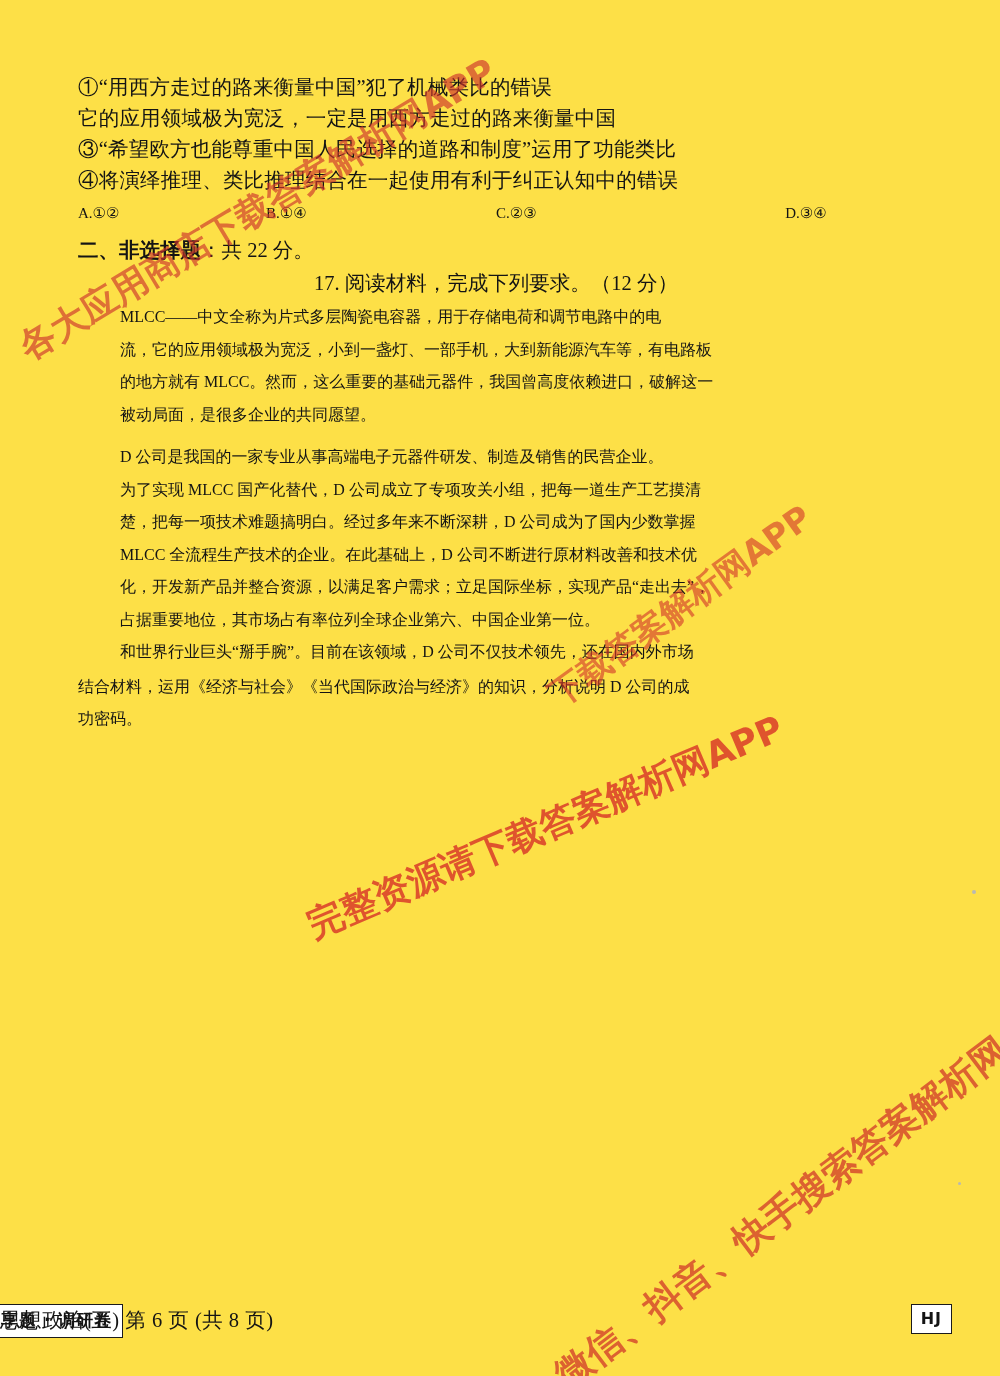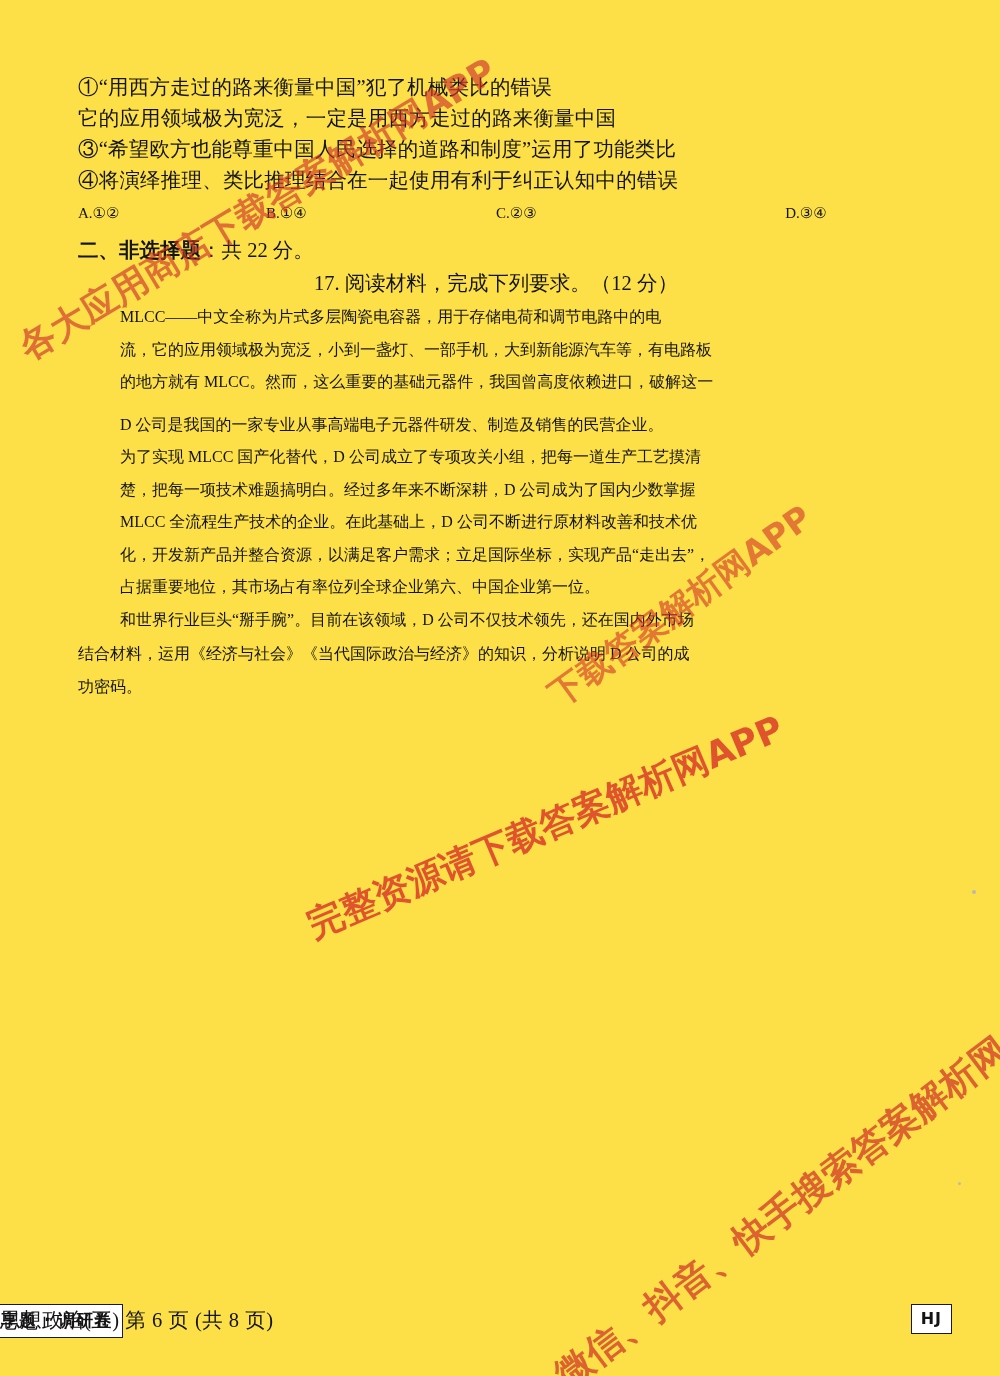--- a/index.html
+++ b/index.html
@@ -190,20 +190,21 @@
     <div class="section-head">
       <span>二、非选择题</span><span class="normal">：共 22 分。</span>
     </div>
 
     <div class="q-head">17. 阅读材料，完成下列要求。（12 分）</div>
 
     <div class="para indent">
       <p>MLCC——中文全称为片式多层陶瓷电容器，用于存储电荷和调节电路中的电</p>
       <p>流，它的应用领域极为宽泛，小到一盏灯、一部手机，大到新能源汽车等，有电路板</p>
       <p>的地方就有 MLCC。然而，这么重要的基础元器件，我国曾高度依赖进口，破解这一</p>
+      <p>被动局面，是很多企业的共同愿望。</p>
     </div>
 
     <div class="para indent" style="margin-top:10px;">
       <p>D 公司是我国的一家专业从事高端电子元器件研发、制造及销售的民营企业。</p>
       <p>为了实现 MLCC 国产化替代，D 公司成立了专项攻关小组，把每一道生产工艺摸清</p>
       <p>楚，把每一项技术难题搞明白。经过多年来不断深耕，D 公司成为了国内少数掌握</p>
       <p>MLCC 全流程生产技术的企业。在此基础上，D 公司不断进行原材料改善和技术优</p>
       <p>化，开发新产品并整合资源，以满足客户需求；立足国际坐标，实现产品“走出去”，</p>
       <p>占据重要地位，其市场占有率位列全球企业第六、中国企业第一位。</p>
       <p>和世界行业巨头“掰手腕”。目前在该领域，D 公司不仅技术领先，还在国内外市场</p>

